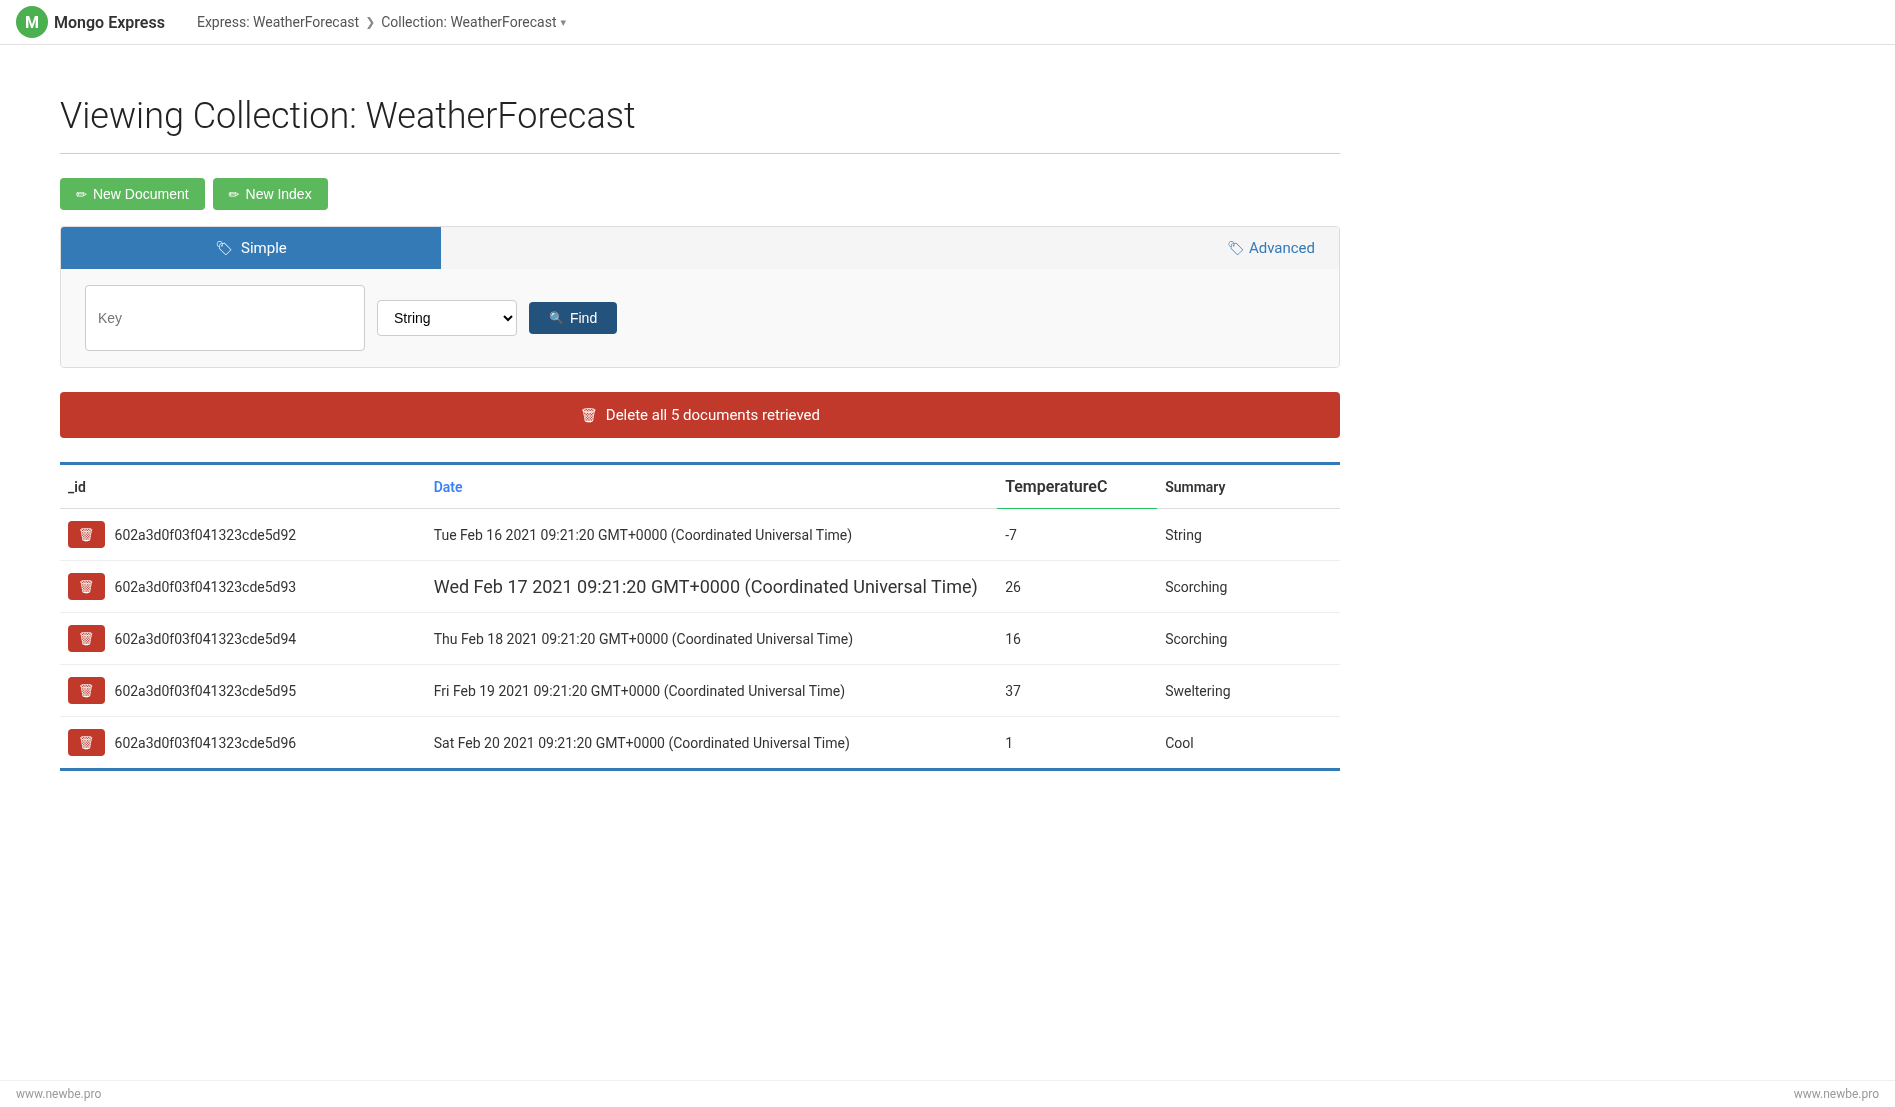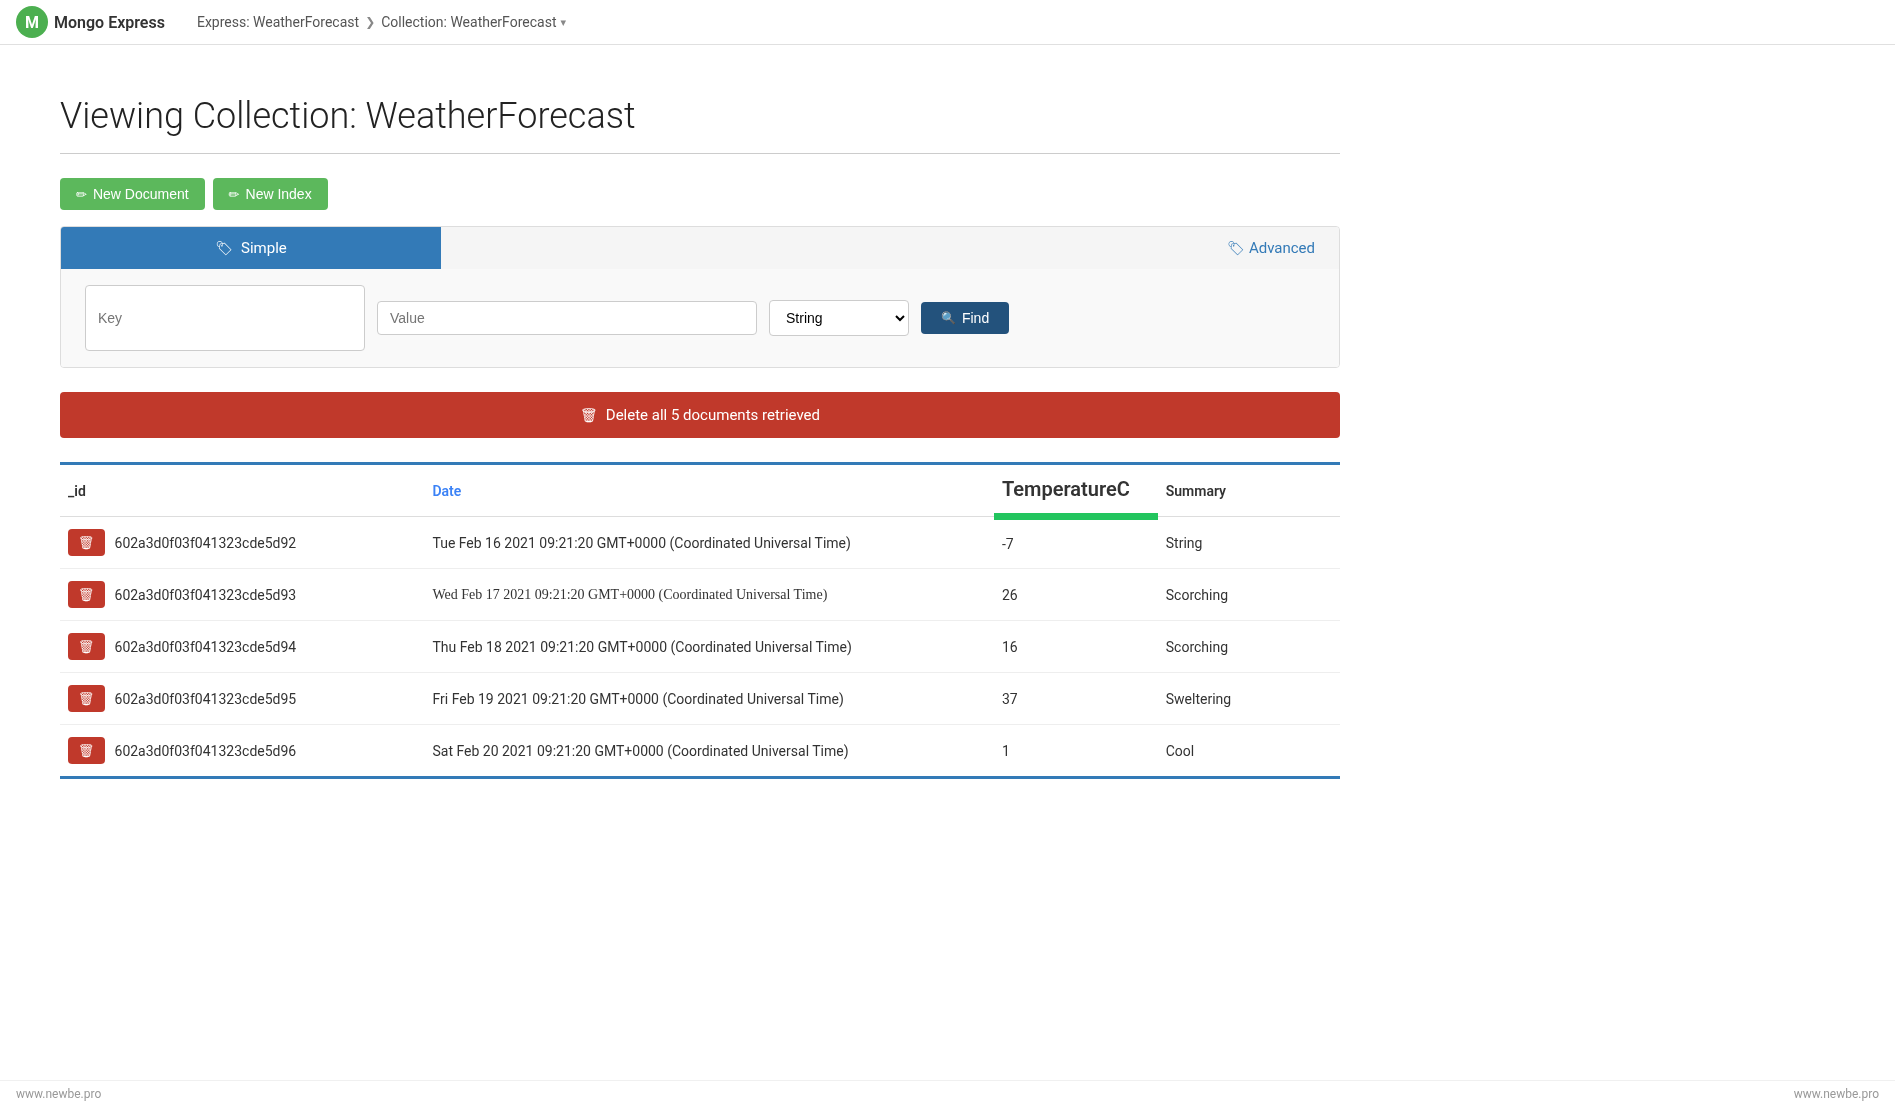--- a/index.html
+++ b/index.html
@@ -53,41 +53,40 @@
       </div>
       <div style="flex:1;"></div>
       <div style="padding:12px 24px;color:#337ab7;display:flex;align-items:center;gap:4px;cursor:pointer;font-size:15px;">
         <span style="font-size:14px;">🏷</span>
         <span>Advanced</span>
       </div>
     </div>
 
     <div style="padding:16px 24px;background:#f9f9f9;display:flex;gap:12px;align-items:center;">
       <input type="text" style="border: 1px solid rgb(204, 204, 204); border-radius: 4px; padding: 24px 12px; font-size: 14px; background: rgb(255, 255, 255); width: 280px;" placeholder="Key">
-      <input type="text" style="border: 1px solid rgb(204, 204, 204); border-radius: 4px; padding: 8px 12px; font-size: 14px; background: rgb(255, 255, 255); width: 380px;" placeholder="Value">
       <select style="border:1px solid #ccc;border-radius:4px;padding:8px 12px;font-size:14px;background:#fff;width:140px;cursor:pointer;">
       <option value="String">String</option><option value="Number">Number</option><option value="Boolean">Boolean</option><option value="Object">Object</option><option value="Array">Array</option><option value="Null">Null</option><option value="ObjectId">ObjectId</option><option value="Date">Date</option><option value="Regex">Regex</option></select>
       <button style="background:#23527c;color:#fff;border:none;padding:8px 20px;border-radius:4px;font-size:14px;cursor:pointer;display:flex;align-items:center;gap:6px;">
         <span style="font-size:12px;">🔍</span>
         <span>Find</span>
       </button>
     </div>
   </div>
 
   <div style="background:#c0392b;color:#fff;text-align:center;padding:14px;border-radius:4px;margin-bottom:24px;font-size:15px;cursor:pointer;display:flex;align-items:center;justify-content:center;gap:8px;">
     <span style="font-size:14px;">🗑</span>
     <span>Delete all 5 documents retrieved</span>
   </div>
 
   <table style="width:100%;border-collapse:collapse;border-top:3px solid #337ab7;border-bottom:3px solid #337ab7;">
     <thead>
       <tr>
         <th style="text-align:left;padding:12px 8px;font-weight:600;color:#333;font-size:14px;width:320px;border-bottom:1px solid #ddd;">_id</th>
         <th style="text-align:left;padding:12px 8px;font-weight:600;color:#3b82f6;font-size:14px;width:500px;border-bottom:1px solid #ddd;">Date</th>
-        <th style="text-align:left;padding:12px 8px;font-weight:600;color:#333;font-size:20px;width:140px;border-bottom:7px solid #22c55e;">TemperatureC</th>
+        <th style="text-align:left;padding:12px 8px;font-weight:600;color:#333;font-size:16px;width:140px;border-bottom:1px solid #22c55e;">TemperatureC</th>
         <th style="text-align:left;padding:12px 8px;font-weight:600;color:#333;font-size:14px;width:160px;border-bottom:1px solid #ddd;">Summary</th>
       </tr>
     </thead>
     <tbody id="table-body">
     <tr style="border-bottom: 1px solid rgb(238, 238, 238);">
           <td style="padding: 12px 8px; vertical-align: middle; font-size: 14px;">
       <div style="display:flex;align-items:center;gap:10px;">
         <button style="background:#c0392b;color:#fff;border:none;padding:6px 10px;border-radius:4px;cursor:pointer;font-size:13px;display:inline-flex;align-items:center;">
           <span style="font-size:13px;">🗑</span>
         </button>
@@ -100,21 +99,21 @@
         </tr>
         <tr style="border-bottom: 1px solid rgb(238, 238, 238);">
           <td style="padding: 12px 8px; vertical-align: middle; font-size: 14px;">
       <div style="display:flex;align-items:center;gap:10px;">
         <button style="background:#c0392b;color:#fff;border:none;padding:6px 10px;border-radius:4px;cursor:pointer;font-size:13px;display:inline-flex;align-items:center;">
           <span style="font-size:13px;">🗑</span>
         </button>
         <span style="font-size:14px;">602a3d0f03f041323cde5d93</span>
       </div>
     </td>
-          <td style="padding: 12px 8px; vertical-align: middle; font-size: 14px; font-family: Liberation Serif, serif;">Wed Feb 17 2021 09:21:20 GMT+0000 (Coordinated Universal Time)</td>
+          <td style="padding: 12px 8px; vertical-align: middle; font-size: 18px;">Wed Feb 17 2021 09:21:20 GMT+0000 (Coordinated Universal Time)</td>
           <td style="padding: 12px 8px; vertical-align: middle; font-size: 14px;">26</td>
           <td style="padding: 12px 8px; vertical-align: middle; font-size: 14px;">Scorching</td>
         </tr>
         <tr style="border-bottom: 1px solid rgb(238, 238, 238);">
           <td style="padding: 12px 8px; vertical-align: middle; font-size: 14px;">
       <div style="display:flex;align-items:center;gap:10px;">
         <button style="background:#c0392b;color:#fff;border:none;padding:6px 10px;border-radius:4px;cursor:pointer;font-size:13px;display:inline-flex;align-items:center;">
           <span style="font-size:13px;">🗑</span>
         </button>
         <span style="font-size:14px;">602a3d0f03f041323cde5d94</span>

